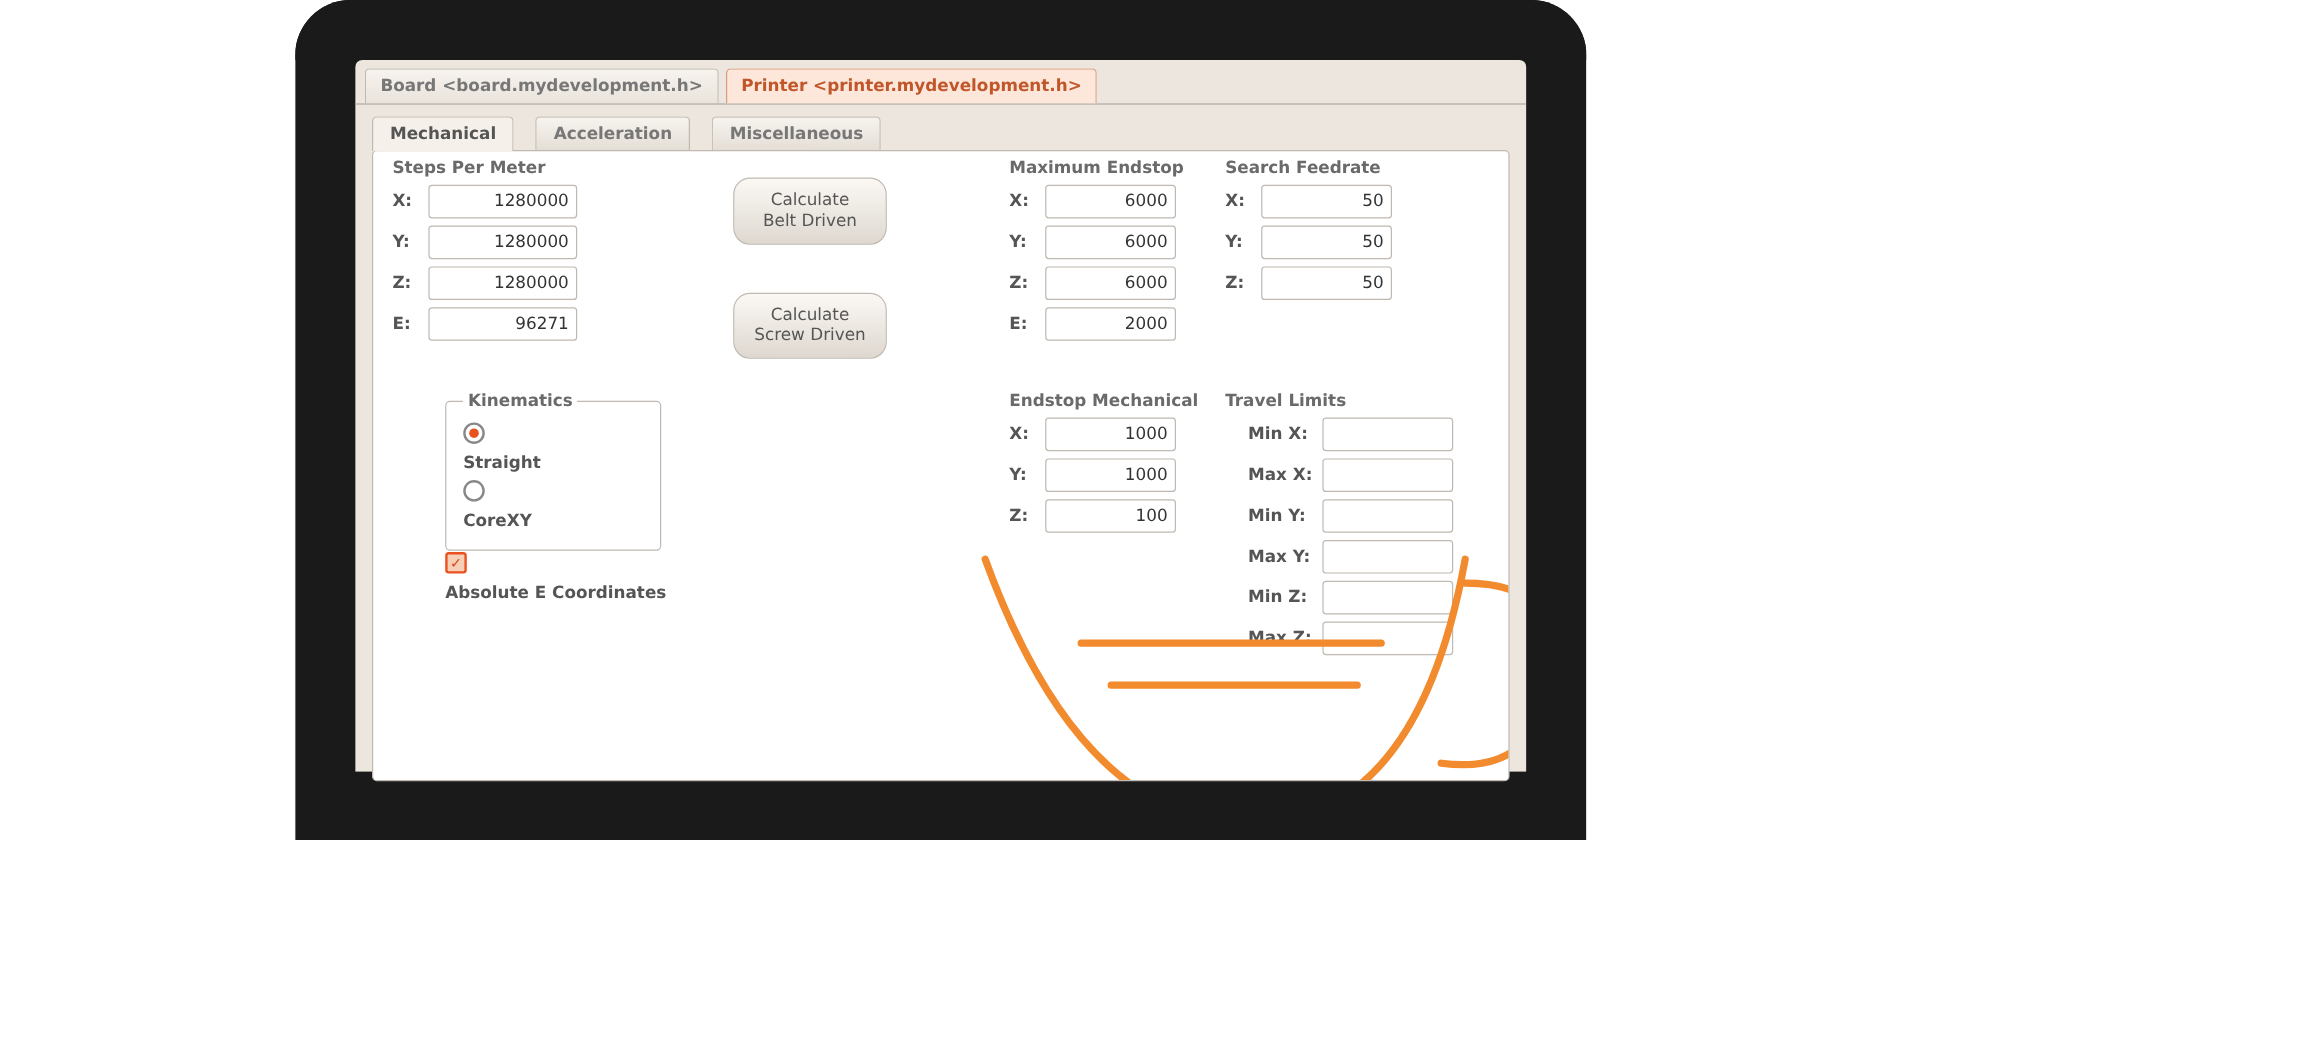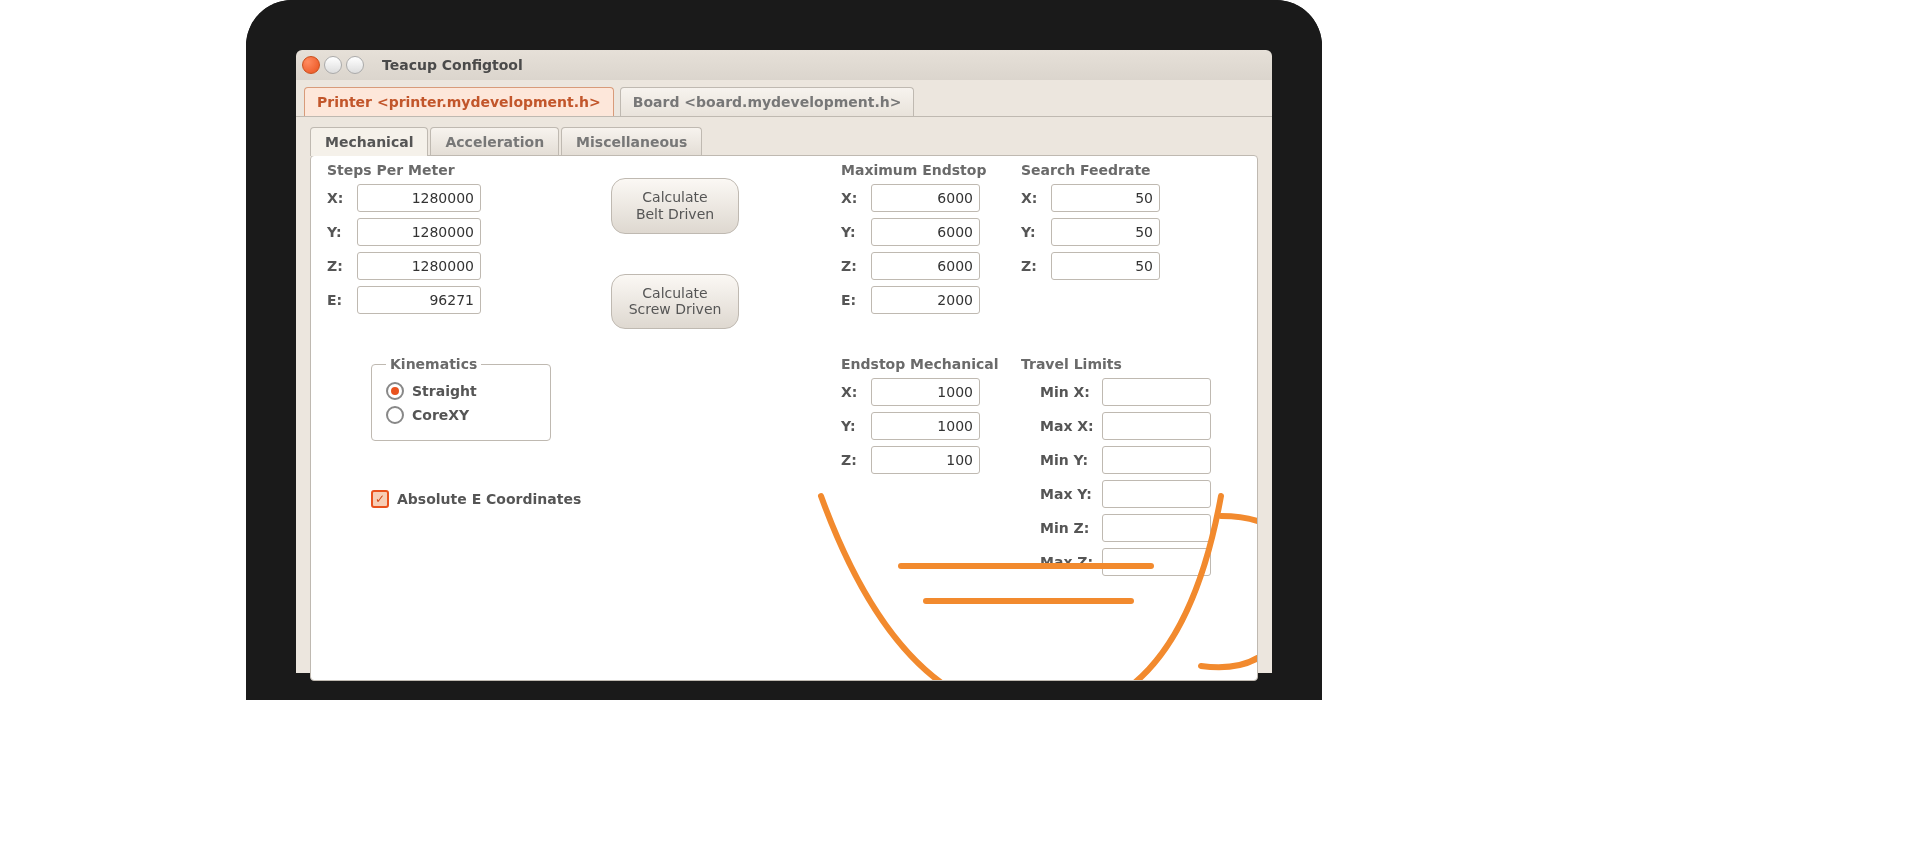--- a/index.html
+++ b/index.html
@@ -92,21 +92,21 @@
 .maintab.active { background: #fde7da; color:#c2562b; border-color:#d89b7a;}
 .workarea {
   background:#ece6de;
   padding: 10px 14px;
   height: calc(100% - 30px - 28px - 36px);
   box-sizing:border-box;
   position:relative;
 }
 .subtabs {
   display:flex;
-  gap:0;
+  gap:16px;
 }
 .subtab {
   border:1px solid #bfb9b1;
   border-bottom:none;
   border-radius:4px 4px 0 0;
   padding:6px 14px;
   background: linear-gradient(#f7f3ee,#e3ddd5);
   color:#777;
   font-weight:bold;
   margin-right:2px;
@@ -151,23 +151,23 @@
 }
 fieldset.kine {
   border:1px solid #bfb9b1;
   border-radius:4px;
   padding: 4px 14px 10px 14px;
   margin:0;
   width:150px;
 }
 fieldset.kine legend { font-weight:bold; color:#6a6a6a; padding:0 4px;}
 .radio, .chk {
-  display:flex; align-items:center; gap:8px;
+  display:flex; align-items:flex-start; gap:8px;
   margin:6px 0;
-  font-weight:bold; color:#555;
+  font-weight:bold; color:#555;flex-direction:column;
 }
 .rmark {
   width:14px;height:14px;border:2px solid #888;border-radius:50%;
   display:inline-flex;align-items:center;justify-content:center;
 }
 .rmark.on::after{content:"";width:8px;height:8px;border-radius:50%;background:#e9521e;}
 .cmark {
   width:14px;height:14px;border:2px solid #e9521e;border-radius:3px;background:#f7ceb6;
   display:inline-flex;align-items:center;justify-content:center;color:#c44; font-weight:bold;font-size:12px;
 }
@@ -185,32 +185,25 @@
 
 svg.teacup { position:absolute; left:470px; top:300px; width:520px; height:260px; }
 svg.teacup path, svg.teacup line { stroke:#f28a2e; stroke-width:6; fill:none; stroke-linecap:round;}
 </style>
 </head>
 <body>
 
 <div class="monitor">
  <div class="screen">
 
-  <div class="titlebar">
-    <span class="wbtn close"></span>
-    <span class="wbtn"></span>
-    <span class="wbtn"></span>
-    <span style="width:10px"></span>
-    <span>Teacup Configtool</span>
-  </div>
 
 
   <div class="maintabs">
+    <div class="maintab">Board &lt;board.mydevelopment.h&gt;</div>
     <div class="maintab active">Printer &lt;printer.mydevelopment.h&gt;</div>
-    <div class="maintab">Board &lt;board.mydevelopment.h&gt;</div>
   </div>
 
   <div class="workarea">
     <div class="subtabs">
       <div class="subtab active">Mechanical</div>
       <div class="subtab">Acceleration</div>
       <div class="subtab">Miscellaneous</div>
     </div>
 
     <div class="panel">

